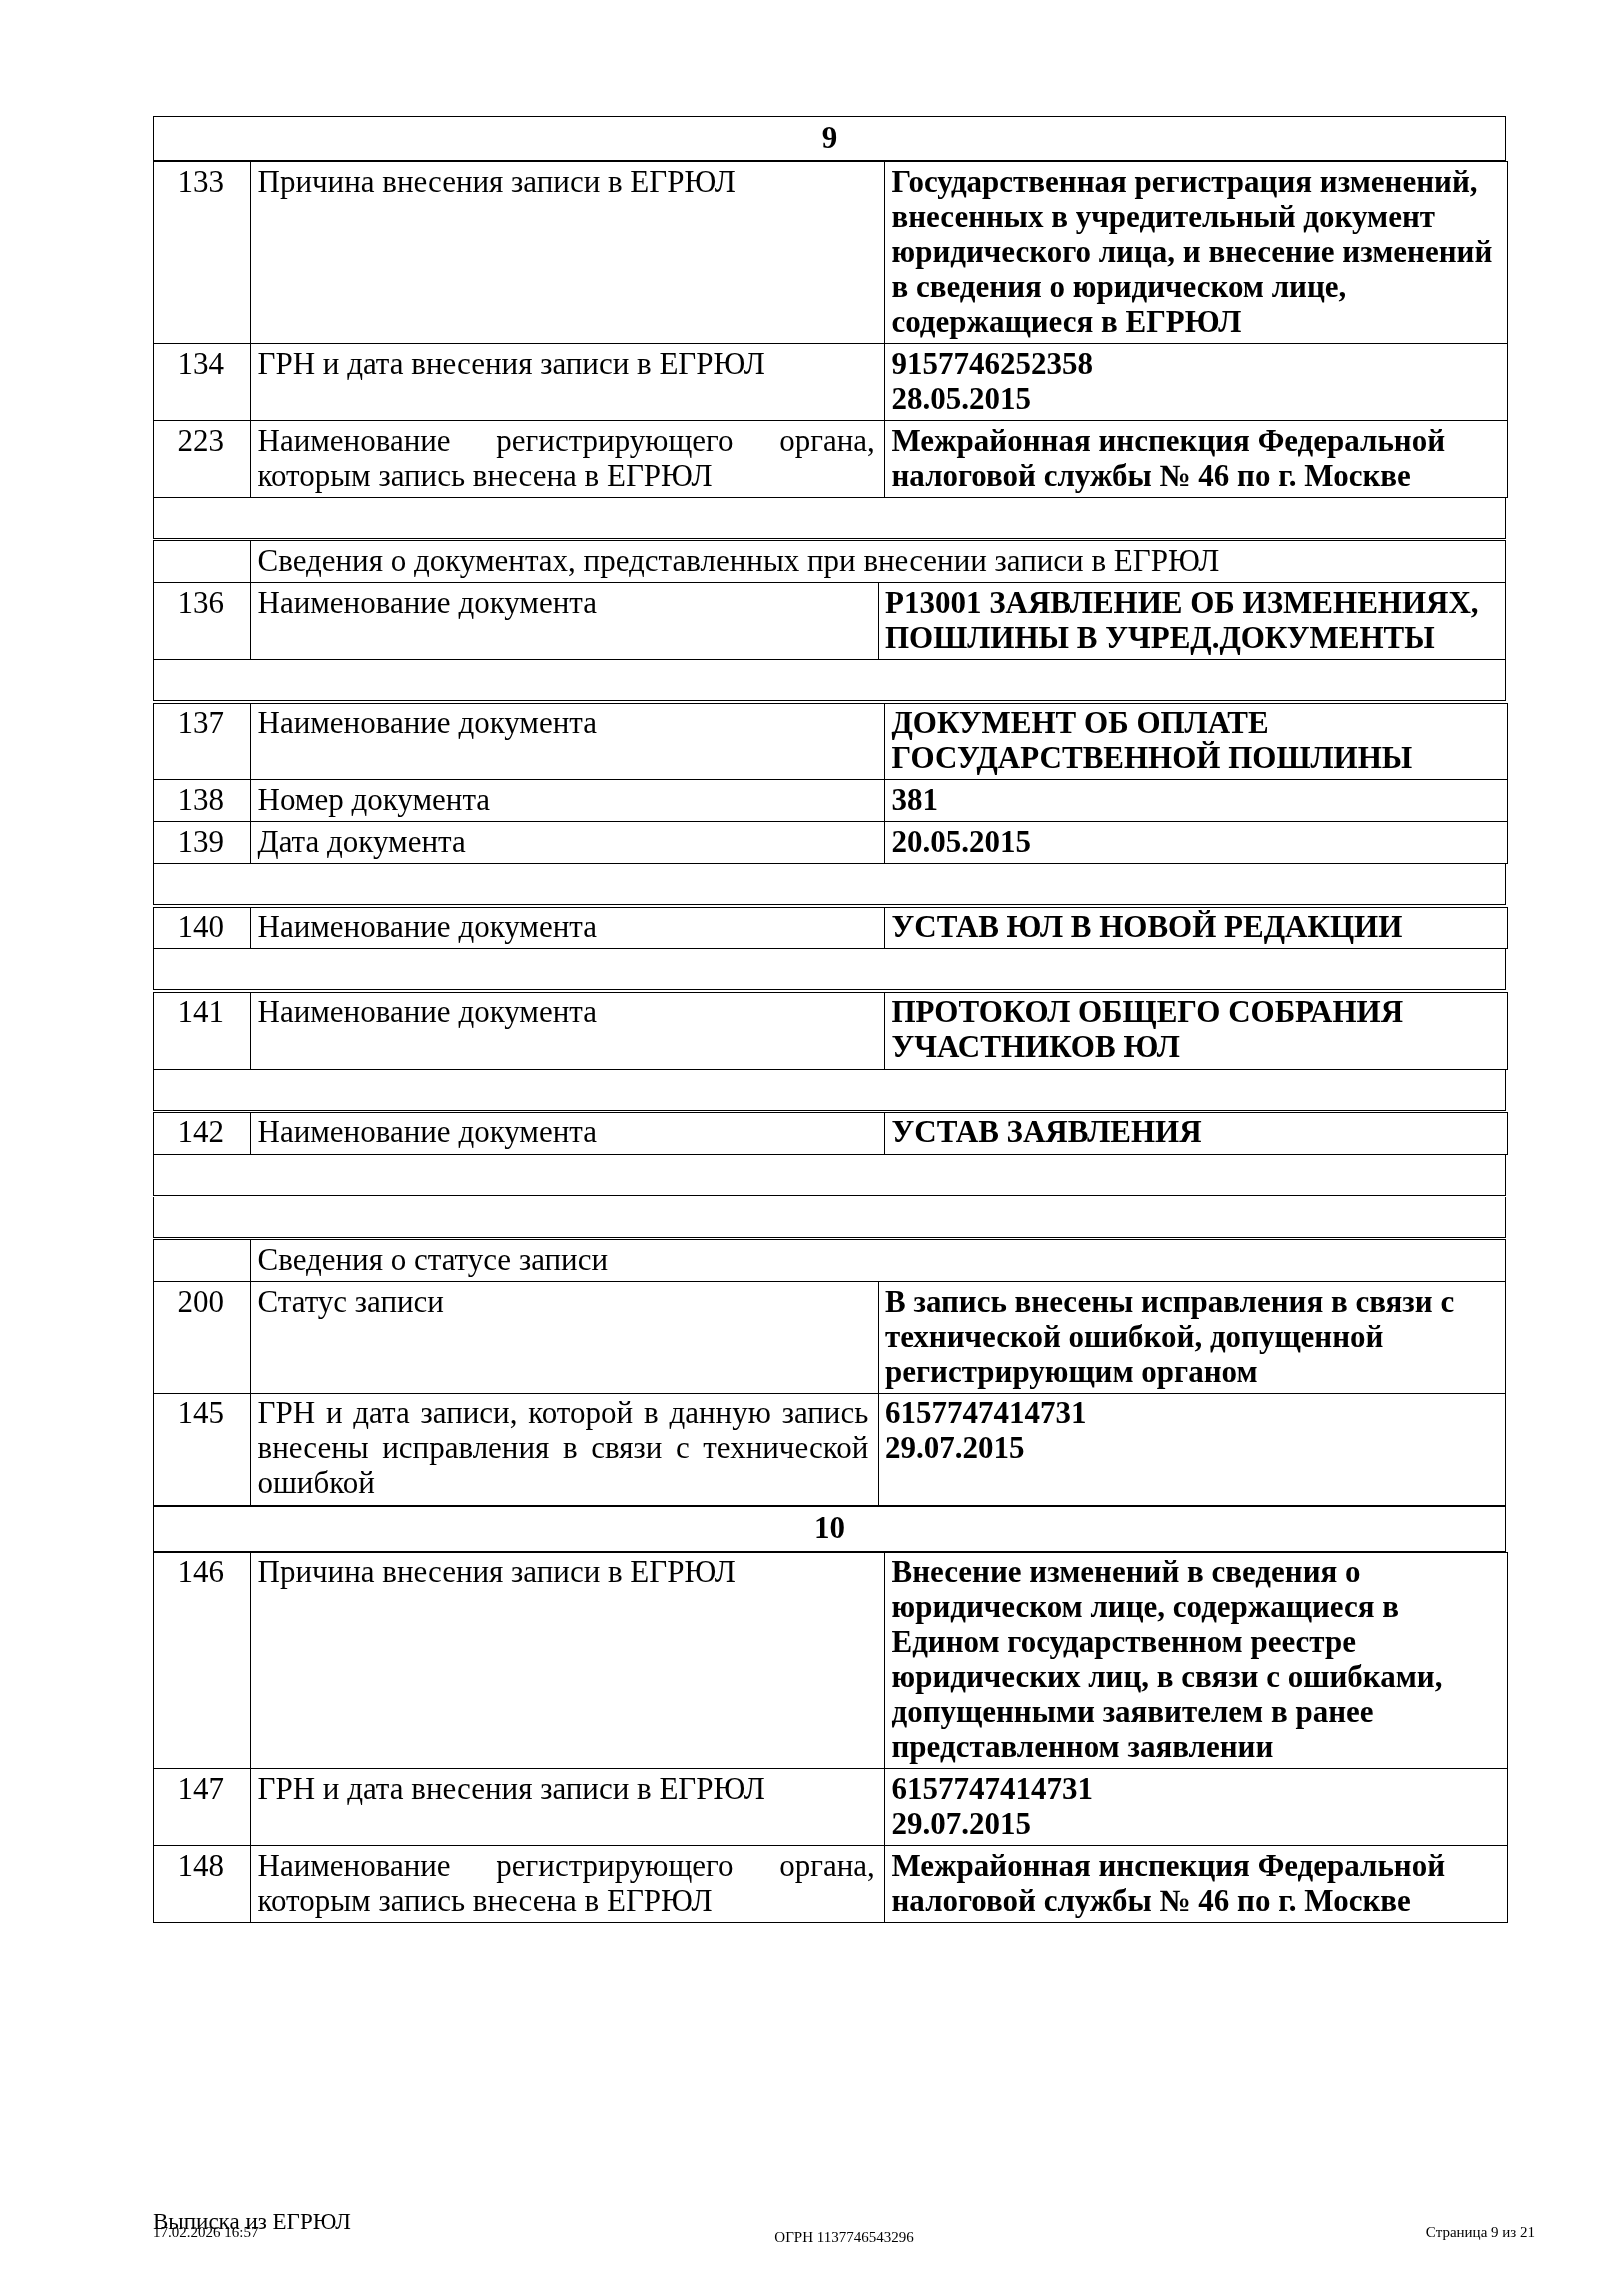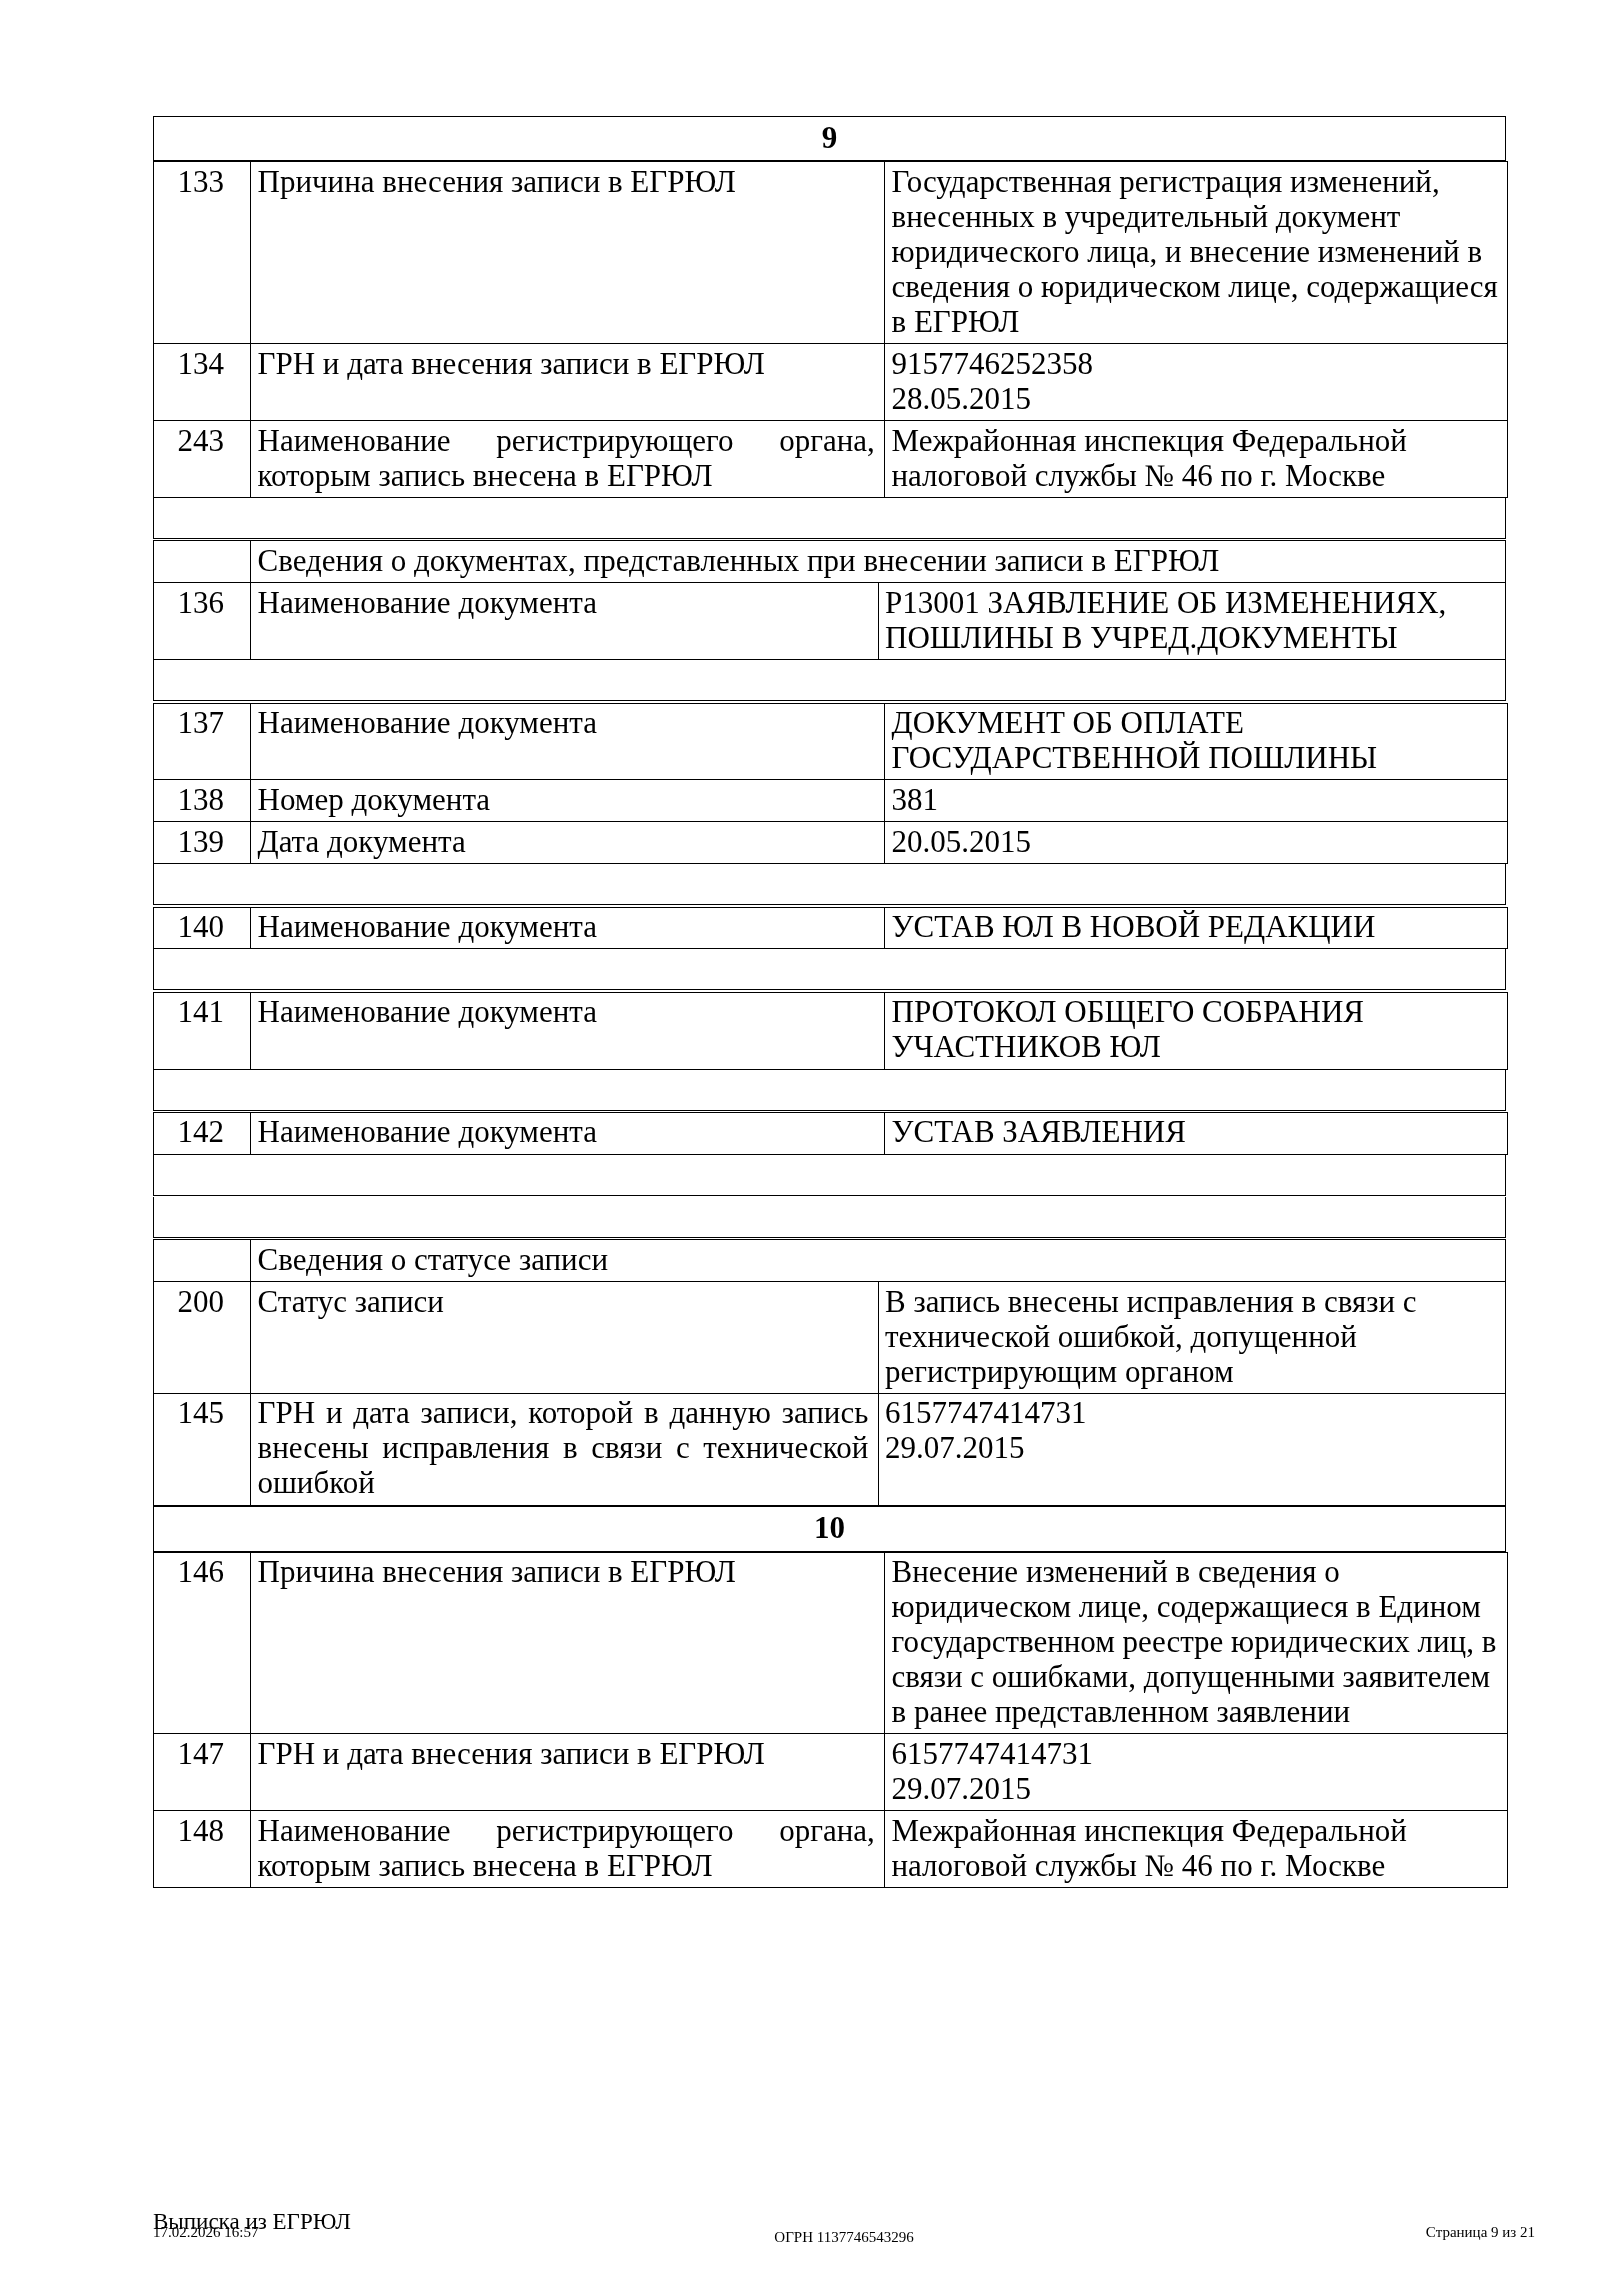--- a/index.html
+++ b/index.html
@@ -43,21 +43,21 @@
     width: 1353px;
     height: 41px;
     border-left: 1.3px solid #000000;
     border-right: 1.3px solid #000000;
     border-bottom: 1.3px solid #000000;
     margin-bottom: 1.3px;
     background: #ffffff;
   }
   .c-num   { width: 97px; text-align: center; padding: 1.3px 3.9px 4.6px 3.9px; }
   .c-field { width: 634px; text-align: justify; }
-  .c-value { width: 623px; text-align: left; white-space: pre-line; }
+  .c-value { width: 623px; text-align: left; white-space: pre-line; font-weight: bold; }
   .c-title { text-align: left; }
   
   .f-top {
     position: absolute;
     left: 153px;
     top: 2181px;
     font-size: 23px;
     line-height: 27.5px;
     margin-top: 27px;
   }
@@ -93,21 +93,21 @@
             <td class="c-field">Причина внесения записи в ЕГРЮЛ</td>
             <td class="c-value">Государственная регистрация изменений, внесенных в учредительный документ юридического лица, и внесение изменений в сведения о юридическом лице, содержащиеся в ЕГРЮЛ</td>
           </tr>
           <tr>
             <td class="c-num">134</td>
             <td class="c-field">ГРН и дата внесения записи в ЕГРЮЛ</td>
             <td class="c-value">9157746252358
 28.05.2015</td>
           </tr>
           <tr>
-            <td class="c-num">243</td>
+            <td class="c-num">223</td>
             <td class="c-field">Наименование регистрирующего органа, которым запись внесена в ЕГРЮЛ</td>
             <td class="c-value">Межрайонная инспекция Федеральной налоговой службы № 46 по г. Москве</td>
           </tr>
         </tbody>
       </table>
       <div class="gap"></div>
       <table class="block">
         <tbody>
           <tr>
             <td class="c-num"></td>

